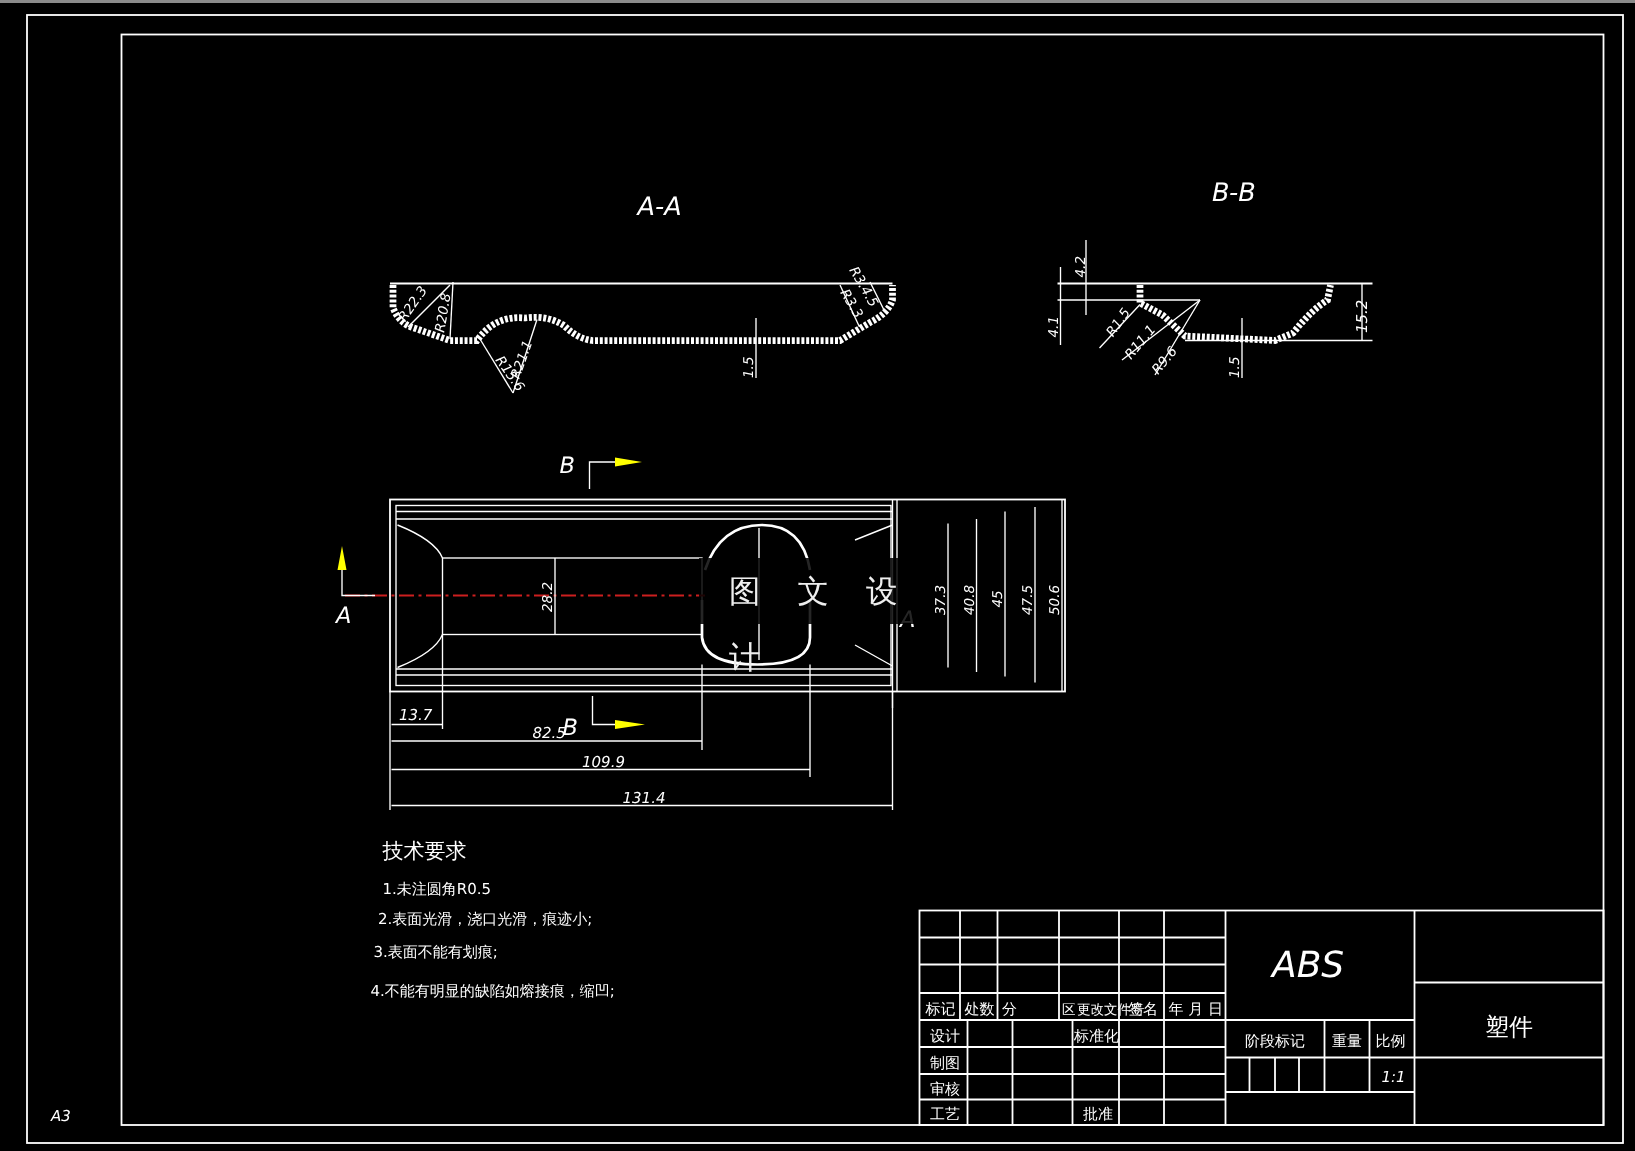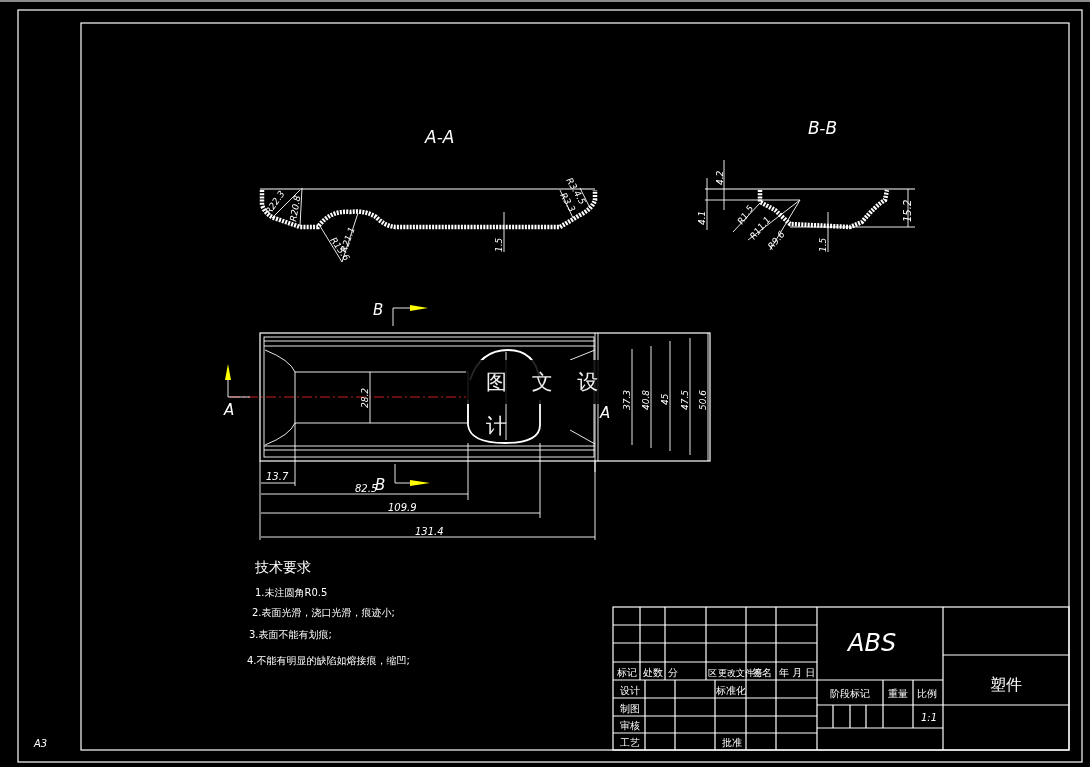--- a/index.html
+++ b/index.html
@@ -7,21 +7,21 @@
   .topbar { position:absolute; left:0; top:0; width:1090px; height:2px; background:#8a8a8a; }
   svg { position:absolute; left:0; top:0; }
   .ln { stroke:#fff; stroke-width:1.2; fill:none; }
   .ln2 { stroke:#fff; stroke-width:1.8; fill:none; }
   .hatch { stroke:#fff; stroke-width:4.5; fill:none; stroke-dasharray:2 1.2; }
   .dim { stroke:#fff; stroke-width:0.9; fill:none; }
   .txt { fill:#fff; font-family:"DejaVu Sans", sans-serif; }
   .ital { font-style:italic; }
   .yellow { fill:#ffff00; }
   .cn { font-family:"DejaVu Sans", sans-serif; fill:#fff; }
-  .watermark { position:absolute; left:466px; top:360px; width:150px; height:44px; background:rgba(0,0,0,0.85);
+  .watermark { position:absolute; left:466px; top:372px; width:150px; height:44px; background:rgba(0,0,0,0.85);
                color:#eee; font-family:"DejaVu Serif", serif; font-size:21px; letter-spacing:9px; line-height:44px; padding-left:20px; box-sizing:border-box; }
 </style>
 </head>
 <body>
 
 <div class="topbar"></div>
 
 <svg width="1090" height="767" viewBox="0 0 1090 767">
 
   <rect x="18" y="10" width="1064" height="752" class="ln"></rect>

